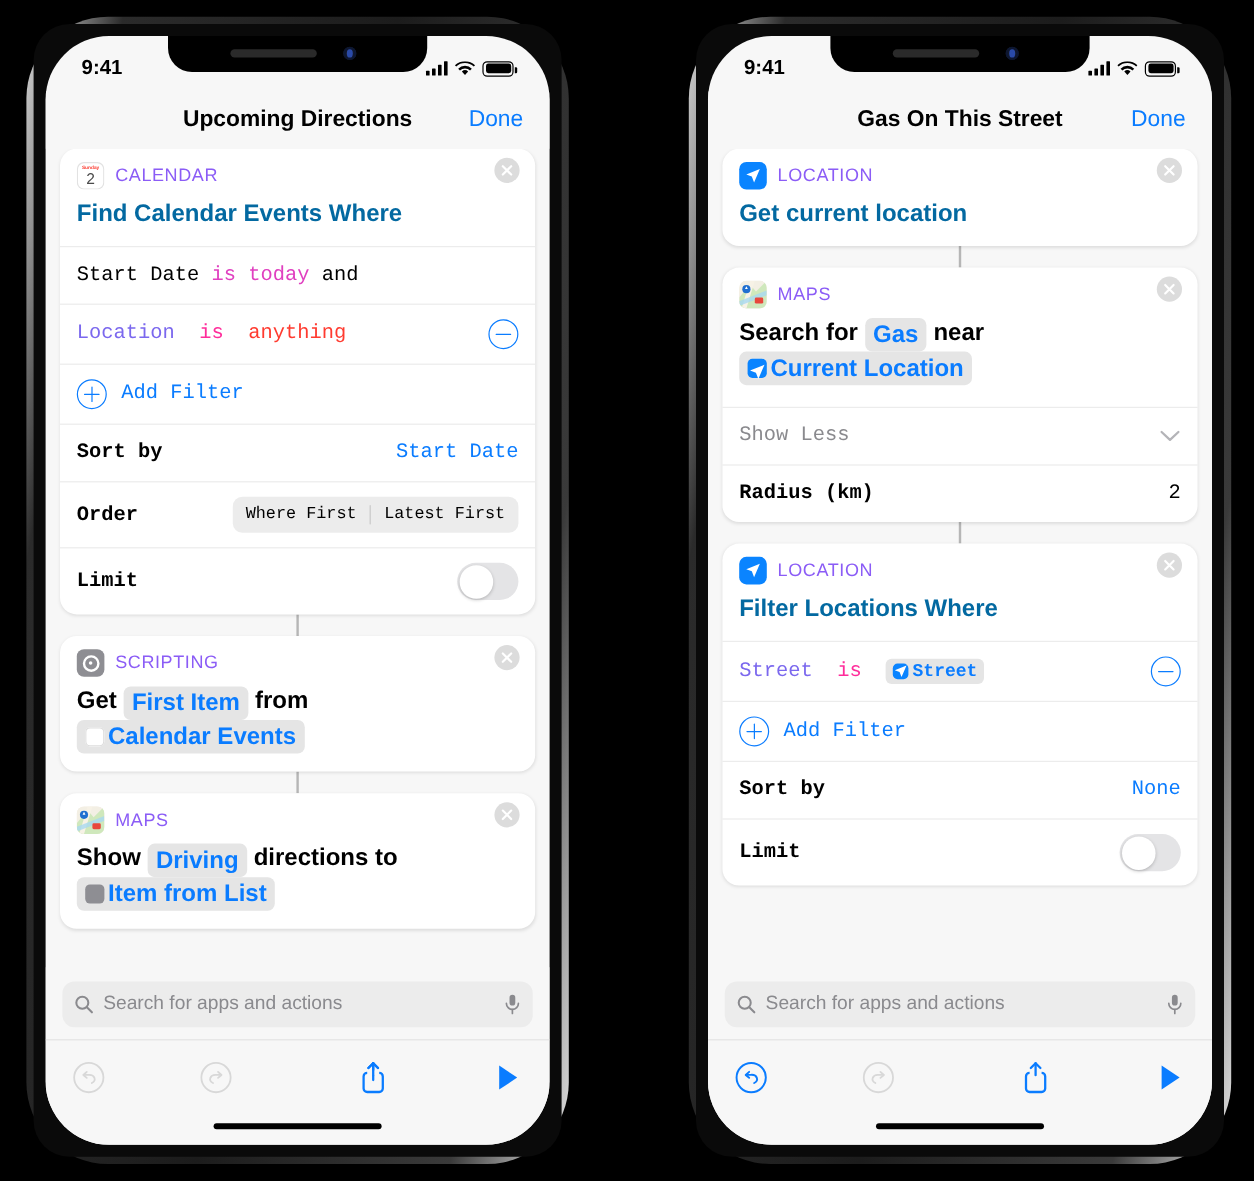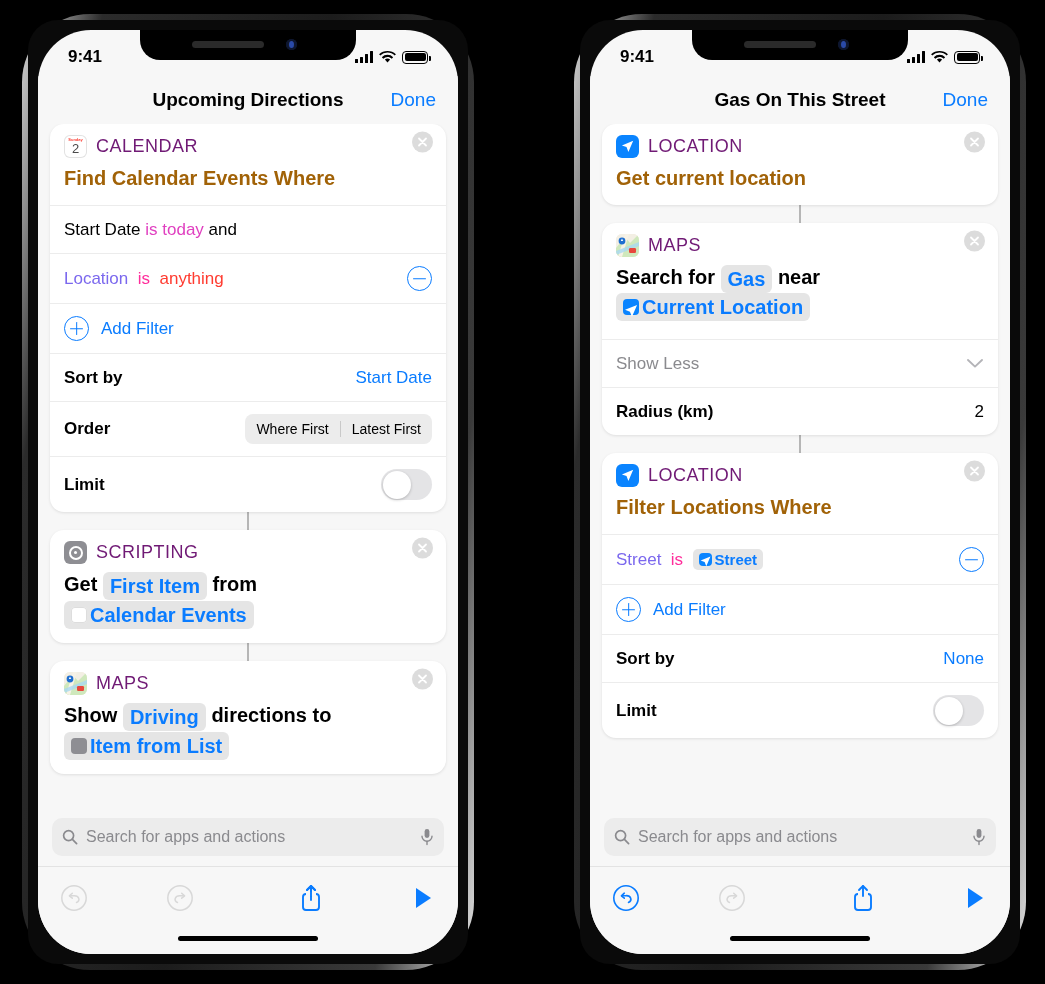--- a/index.html
+++ b/index.html
@@ -110,37 +110,38 @@
   .app-icon { width: 23px; height: 23px; border-radius: 6px; flex: 0 0 auto; position: relative; overflow:hidden; }
   .icon-calendar { background:#fff; box-shadow: inset 0 0 0 1px #e2e2e2; }
   .icon-calendar .d1 { position:absolute; left:0; right:0; top:2px; text-align:center; font-size:4px; color:#fb3b30; font-weight:bold;}
   .icon-calendar .d2 { position:absolute; left:0; right:0; top:6px; text-align:center; font-size:13px; color:#4a4a4a; line-height:15px;}
   .icon-scripting { background:#8e8e93; display:flex;align-items:center;justify-content:center; }
   .icon-scripting .gear { width:14px;height:14px;border-radius:50%;border:2.5px solid #fff; position:relative;}
   .icon-scripting .gear::before{content:"";position:absolute;left:3.5px;top:3.5px;width:3px;height:3px;border-radius:50%;background:#fff;}
   .icon-maps { background: linear-gradient(135deg,#f6f1e6 0%,#efe9dc 40%,#dfe9d5 100%); }
   .icon-location { background:#0a84ff; display:flex;align-items:center;justify-content:center; }
   .card-kind {
-    font-size: 18px; color: #701a75; letter-spacing: .5px; text-transform: uppercase;
+    font-size: 15px; color: #8b5cf6; letter-spacing: .5px; text-transform: uppercase;
   }
   .close-btn {
     position: absolute; right: 13px; top: 50%; transform: translateY(-50%);
     width: 21px; height: 21px; border-radius: 50%; background: #dcdcdc;
     display:flex;align-items:center;justify-content:center;
   }
   .close-btn svg { display:block; }
 
   .card-title {
-    font-size: 20px; font-weight: bold; color: #a16207;
+    font-size: 20px; font-weight: bold; color: #0369a1;
     padding: 6px 14px 14px 14px; line-height: 1.25;
   }
   .row {
     padding: 12px 14px; border-top: 1px solid #ececec;
     display: flex; align-items: center; font-size: 17px; color: #000;
     min-height: 48px;
+    font-family: Liberation Mono, monospace;
   }
   .row.first { border-top: 1px solid #ececec; }
   .row .spacer { flex: 1; }
   .row-label { font-size: 17px; color: #000; font-weight: bold; }
   .row-value { font-size: 17px; color: #0a7cff; }
   .row-value.plain { color: #000; font-weight: normal; }
 
   .txt-purple { color: #7b68ee; }
   .txt-pink   { color: #ff2d9b; }
   .txt-red    { color: #ff3b30; }

